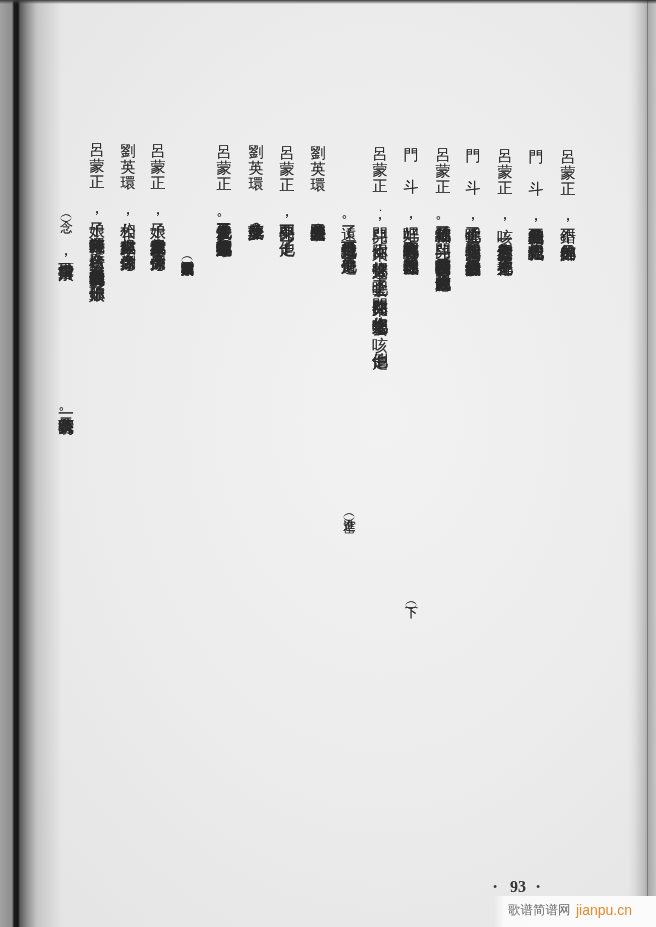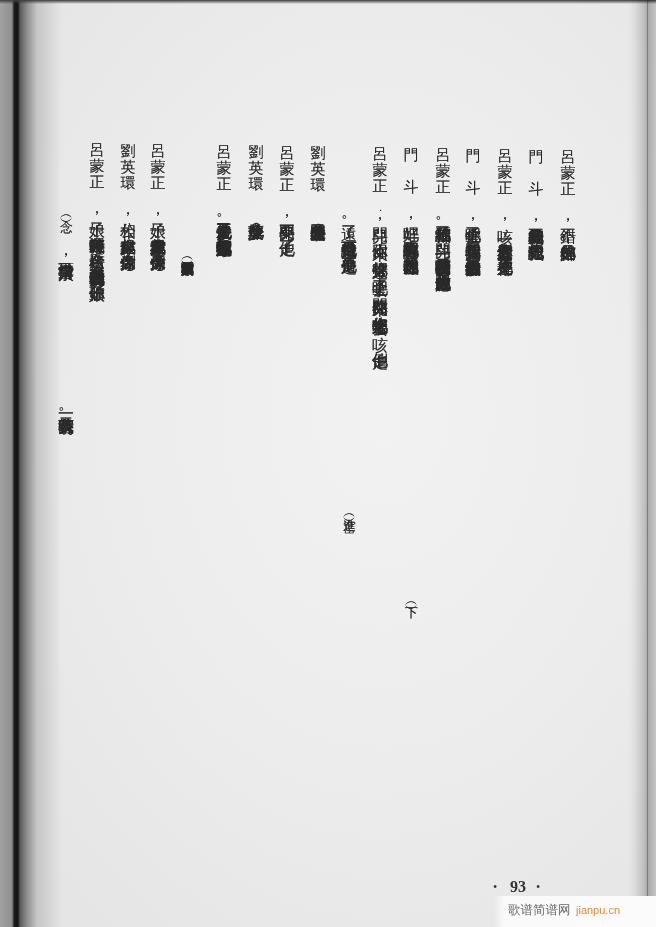--- a/index.html
+++ b/index.html
@@ -58,21 +58,21 @@
   .pg-num { font-size:16px; font-weight:bold; line-height:20px; }
   .wm-box {
     position:absolute; left:494px; top:896px; width:162px; height:31px;
     background:linear-gradient(to right, rgba(251,251,251,0) 0, #fafafa 10px, #fbfbfb 100%);
   }
   .wm-cn {
     position:absolute; left:508px; top:902px; font-size:12.5px; line-height:16px;
     color:#6a6a6a; font-family:"DejaVu Sans", sans-serif;
   }
   .wm-en {
-    position:absolute; left:576px; top:903px; font-size:11px; line-height:15px;
+    position:absolute; left:576px; top:903px; font-size:14px; line-height:15px;
     font-family:"Liberation Sans", sans-serif;
   }
 </style>
 </head>
 <body>
 
 <div class="page">
   <div class="binding"></div>
   <div class="edge-top"></div>
   <div class="edge-right"></div>

